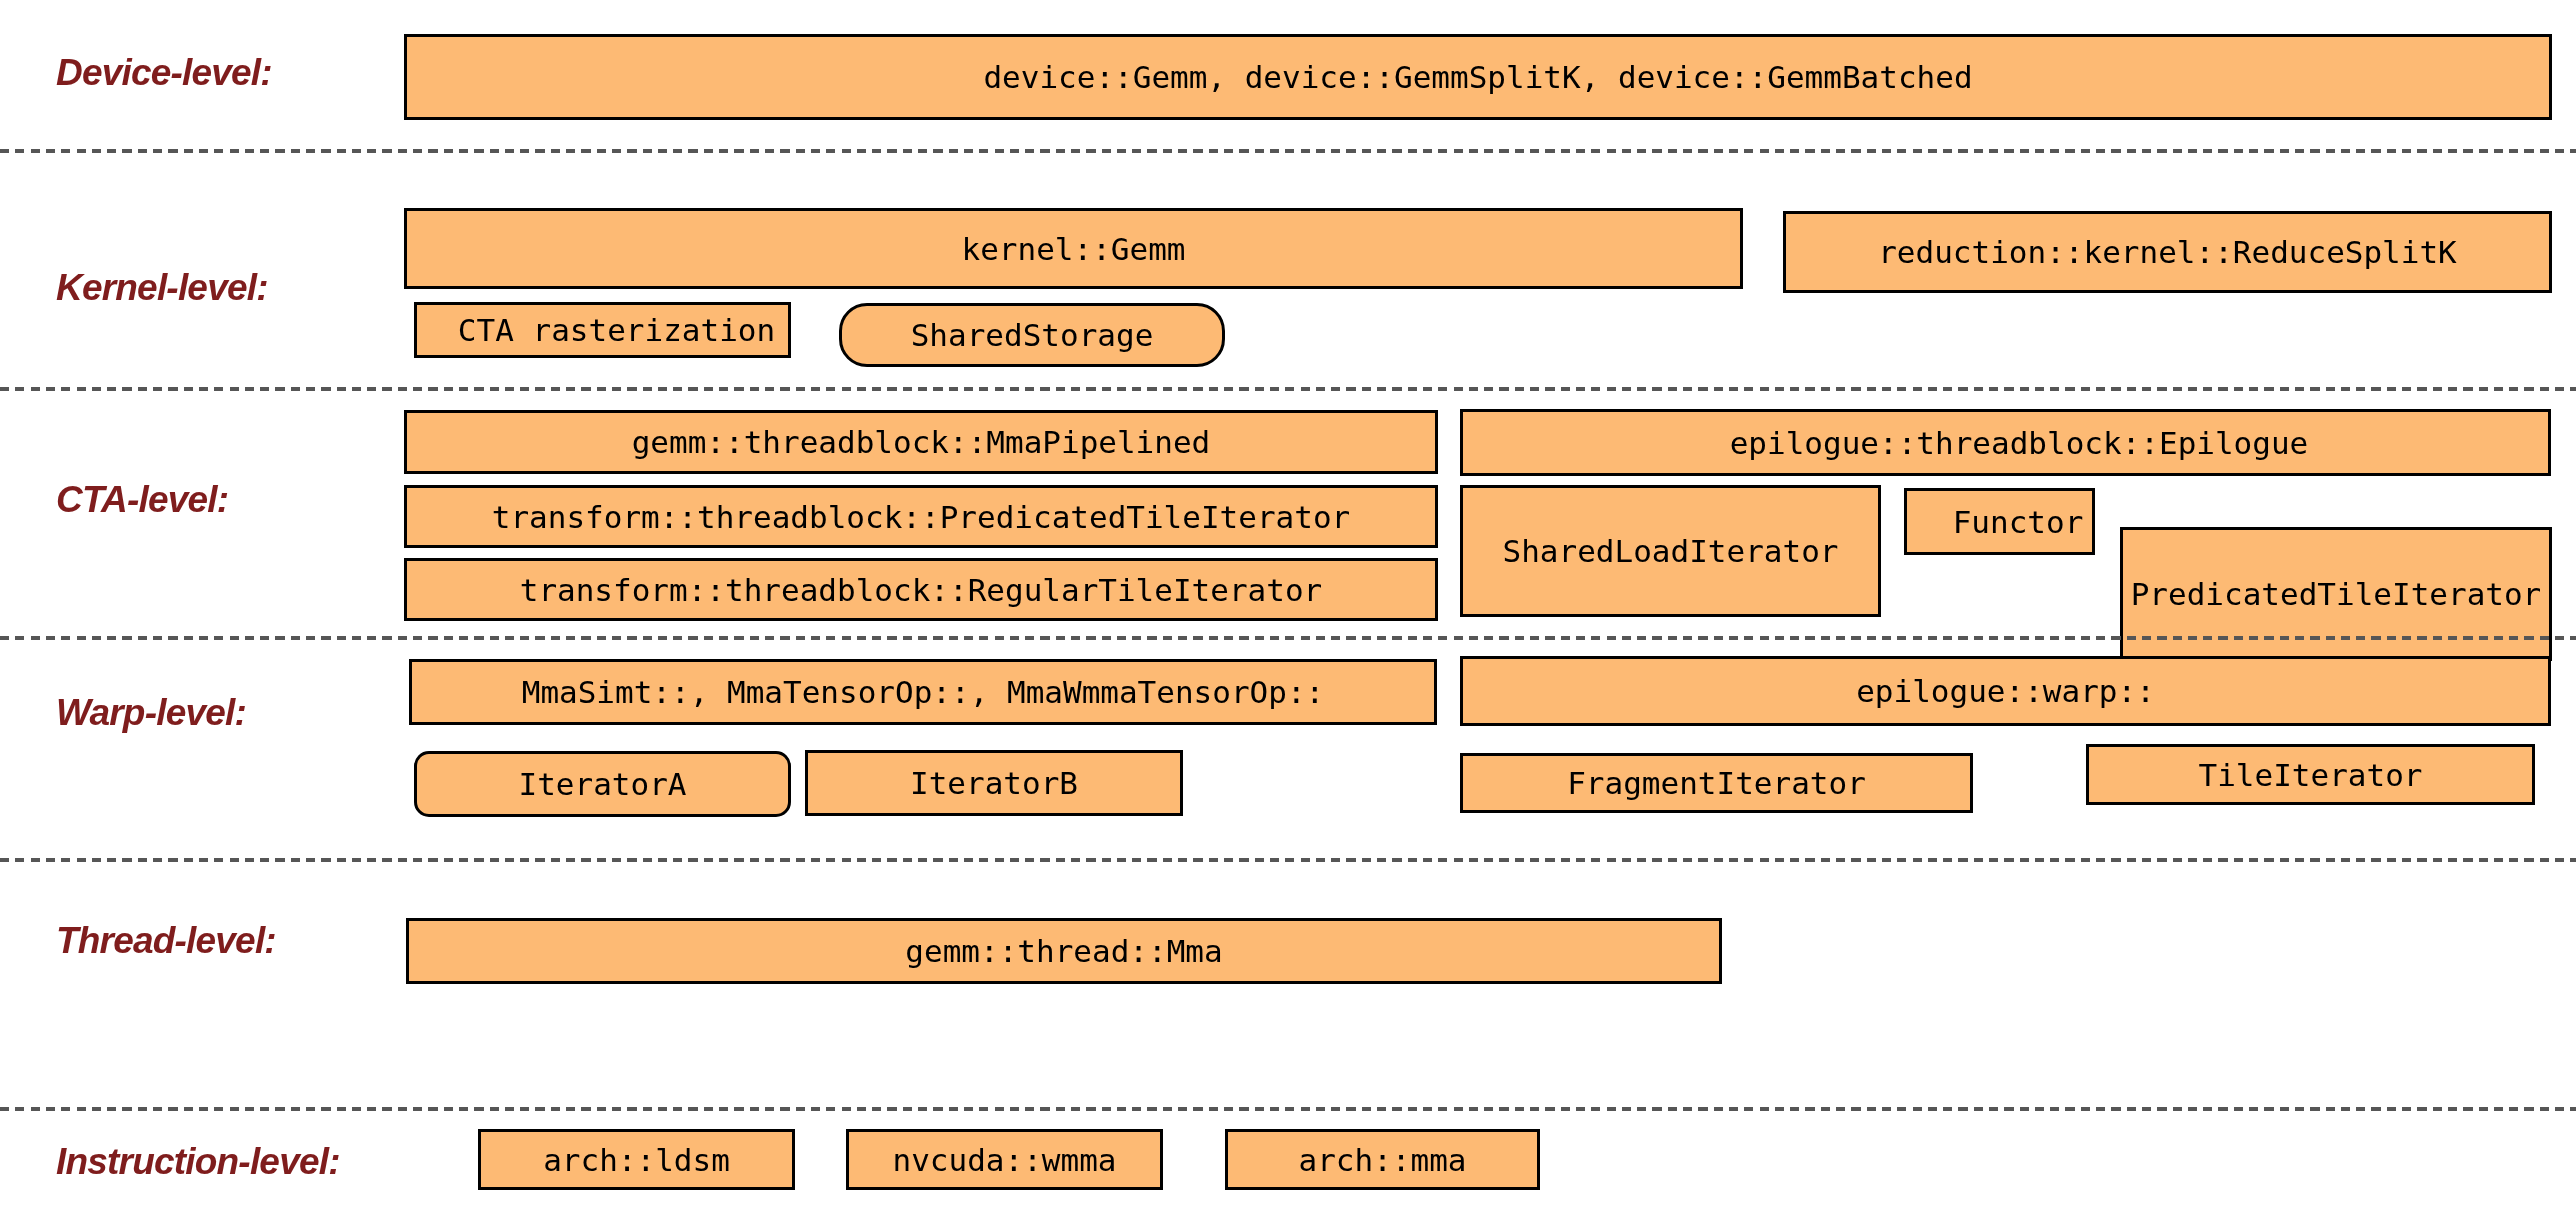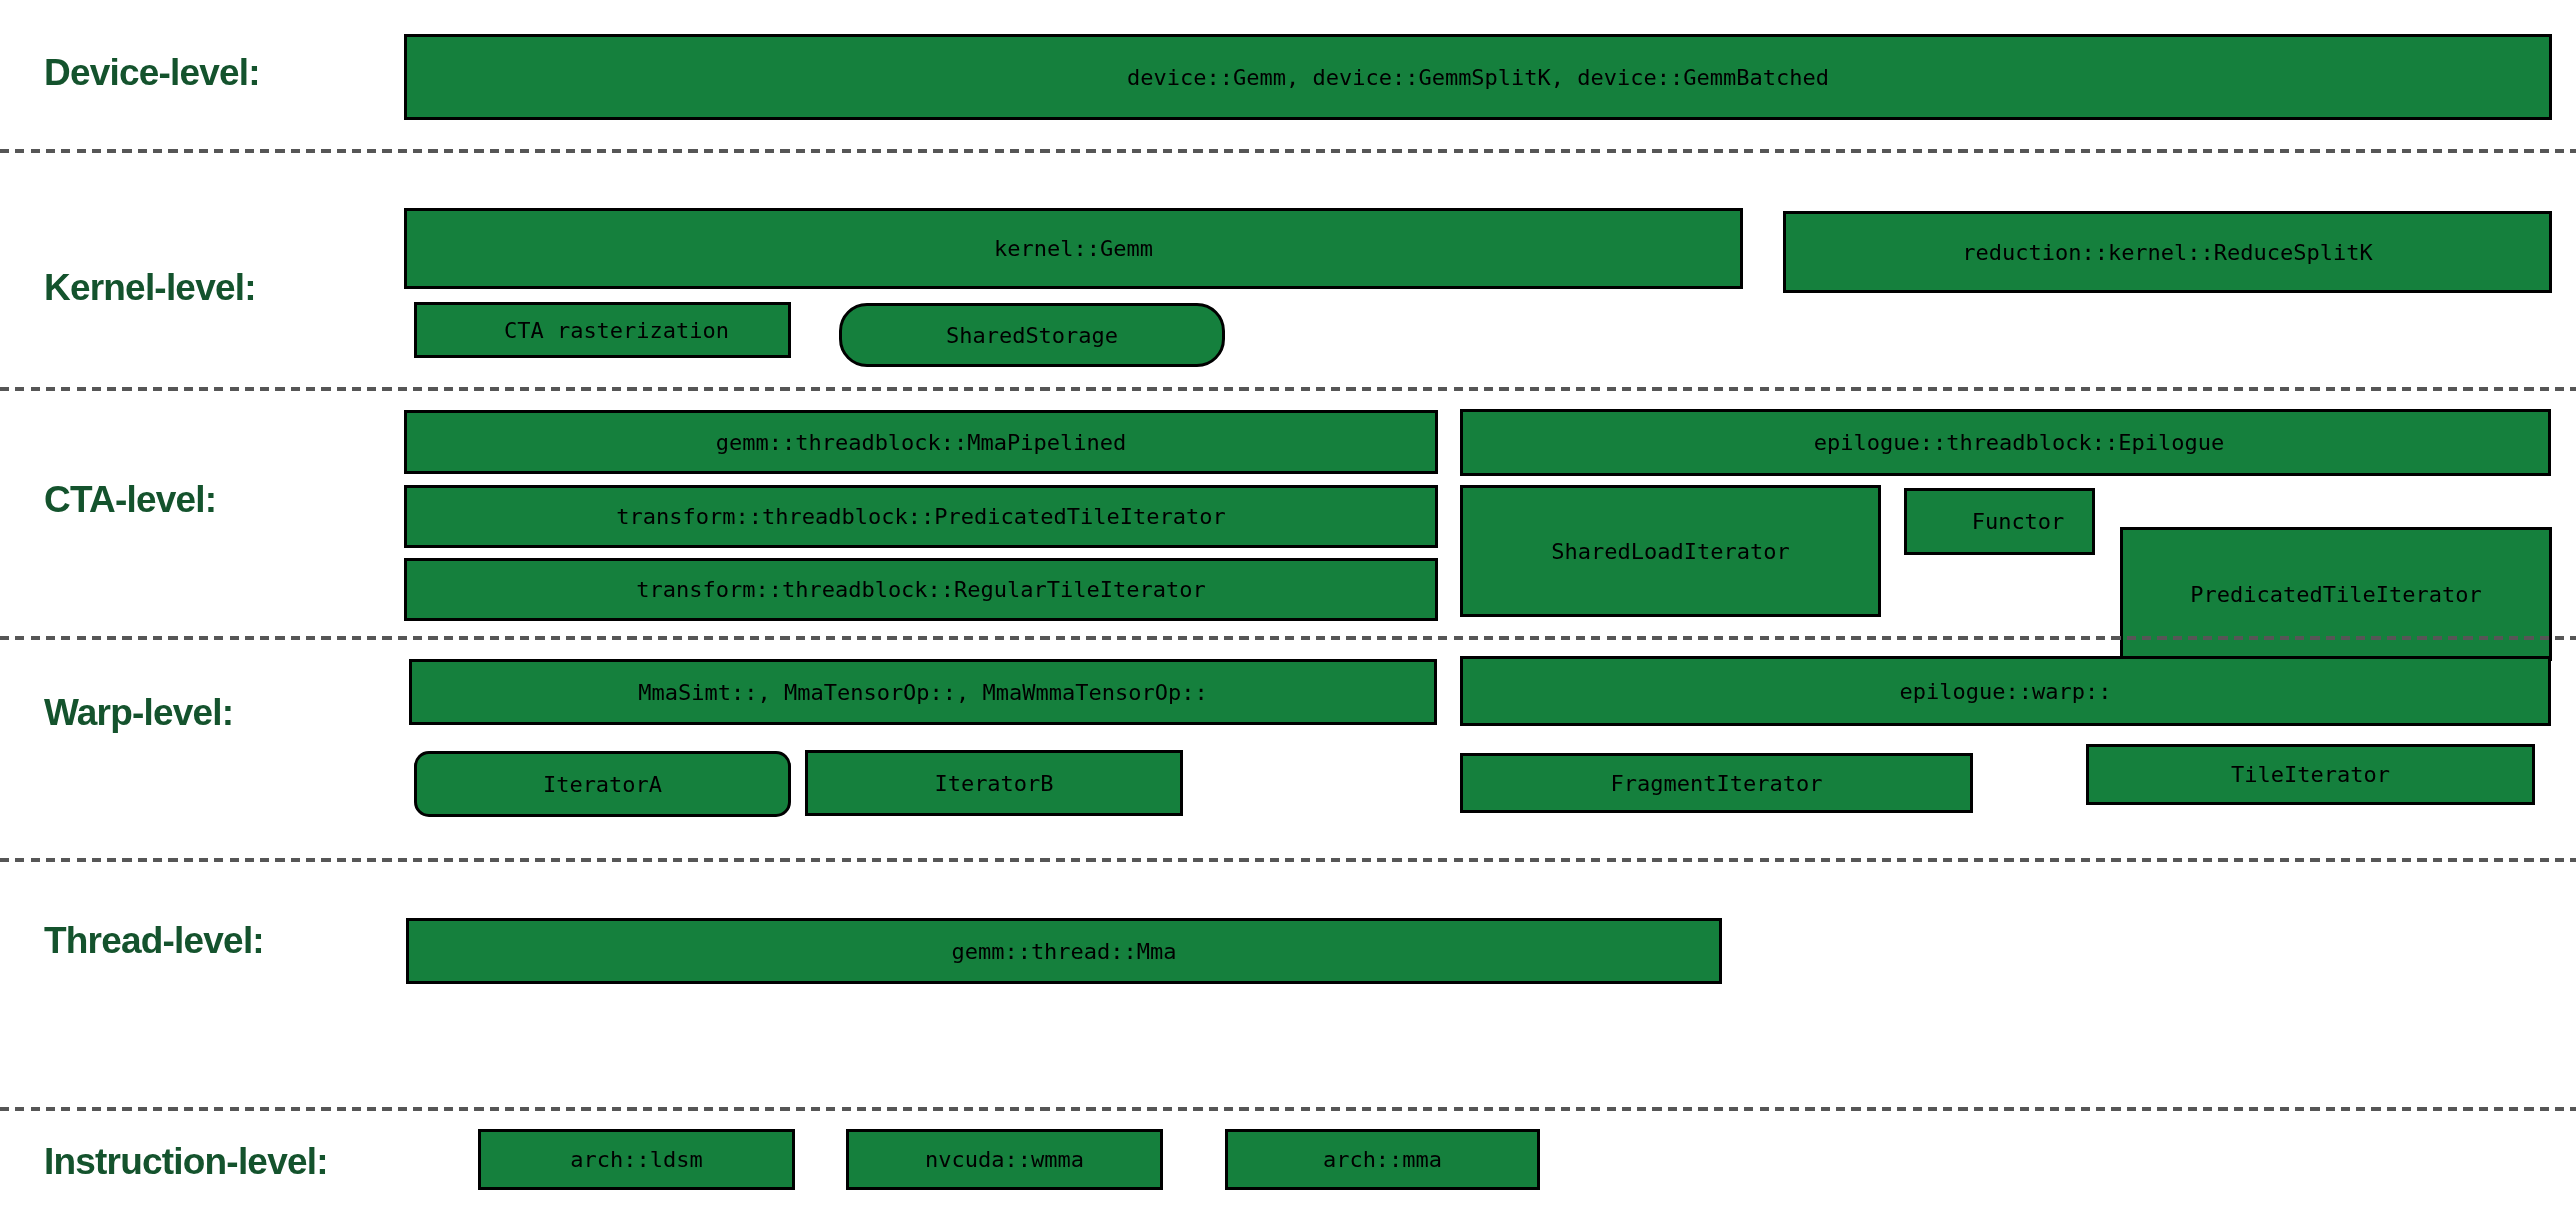--- a/index.html
+++ b/index.html
@@ -10,40 +10,41 @@
   #canvas {
     position: relative;
     width: 2576px;
     height: 1219px;
     background: #ffffff;
     overflow: hidden;
     font-family: "DejaVu Sans Mono", monospace;
   }
   .level-label {
     position: absolute;
-    left: 44px;
+    left: 56px;
     height: 51px;
     line-height: 51px;
     font-family: "Liberation Sans", sans-serif;
     font-weight: 700;
     font-size: 37px;
     letter-spacing: -0.8px;
-    color: #14532d;
+    color: #7f1d1d;
     white-space: nowrap;
+    font-style: italic;
   }
   .box {
     position: absolute;
     box-sizing: border-box;
     border: 3.1px solid #000000;
-    background: #15803d;
+    background: #fdba74;
     display: flex;
     align-items: center;
     justify-content: center;
     font-family: "DejaVu Sans Mono", monospace;
-    font-size: 22px;
+    font-size: 31px;
     color: #000000;
     white-space: nowrap;
     text-align: center;
   }
   .sep {
     position: absolute;
     left: 0;
     width: 2576px;
     height: 3.8px;
     background: repeating-linear-gradient(to right, #565656 0px, #565656 9.2px, transparent 9.2px, transparent 15.3px);

